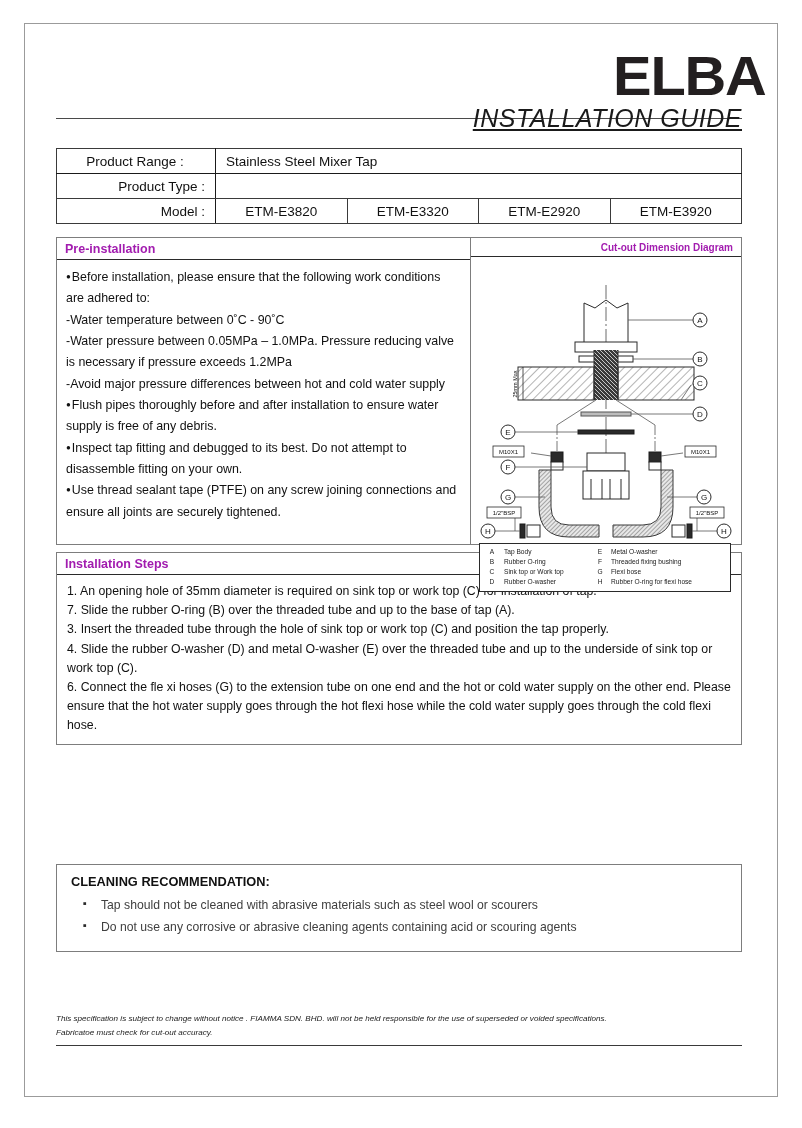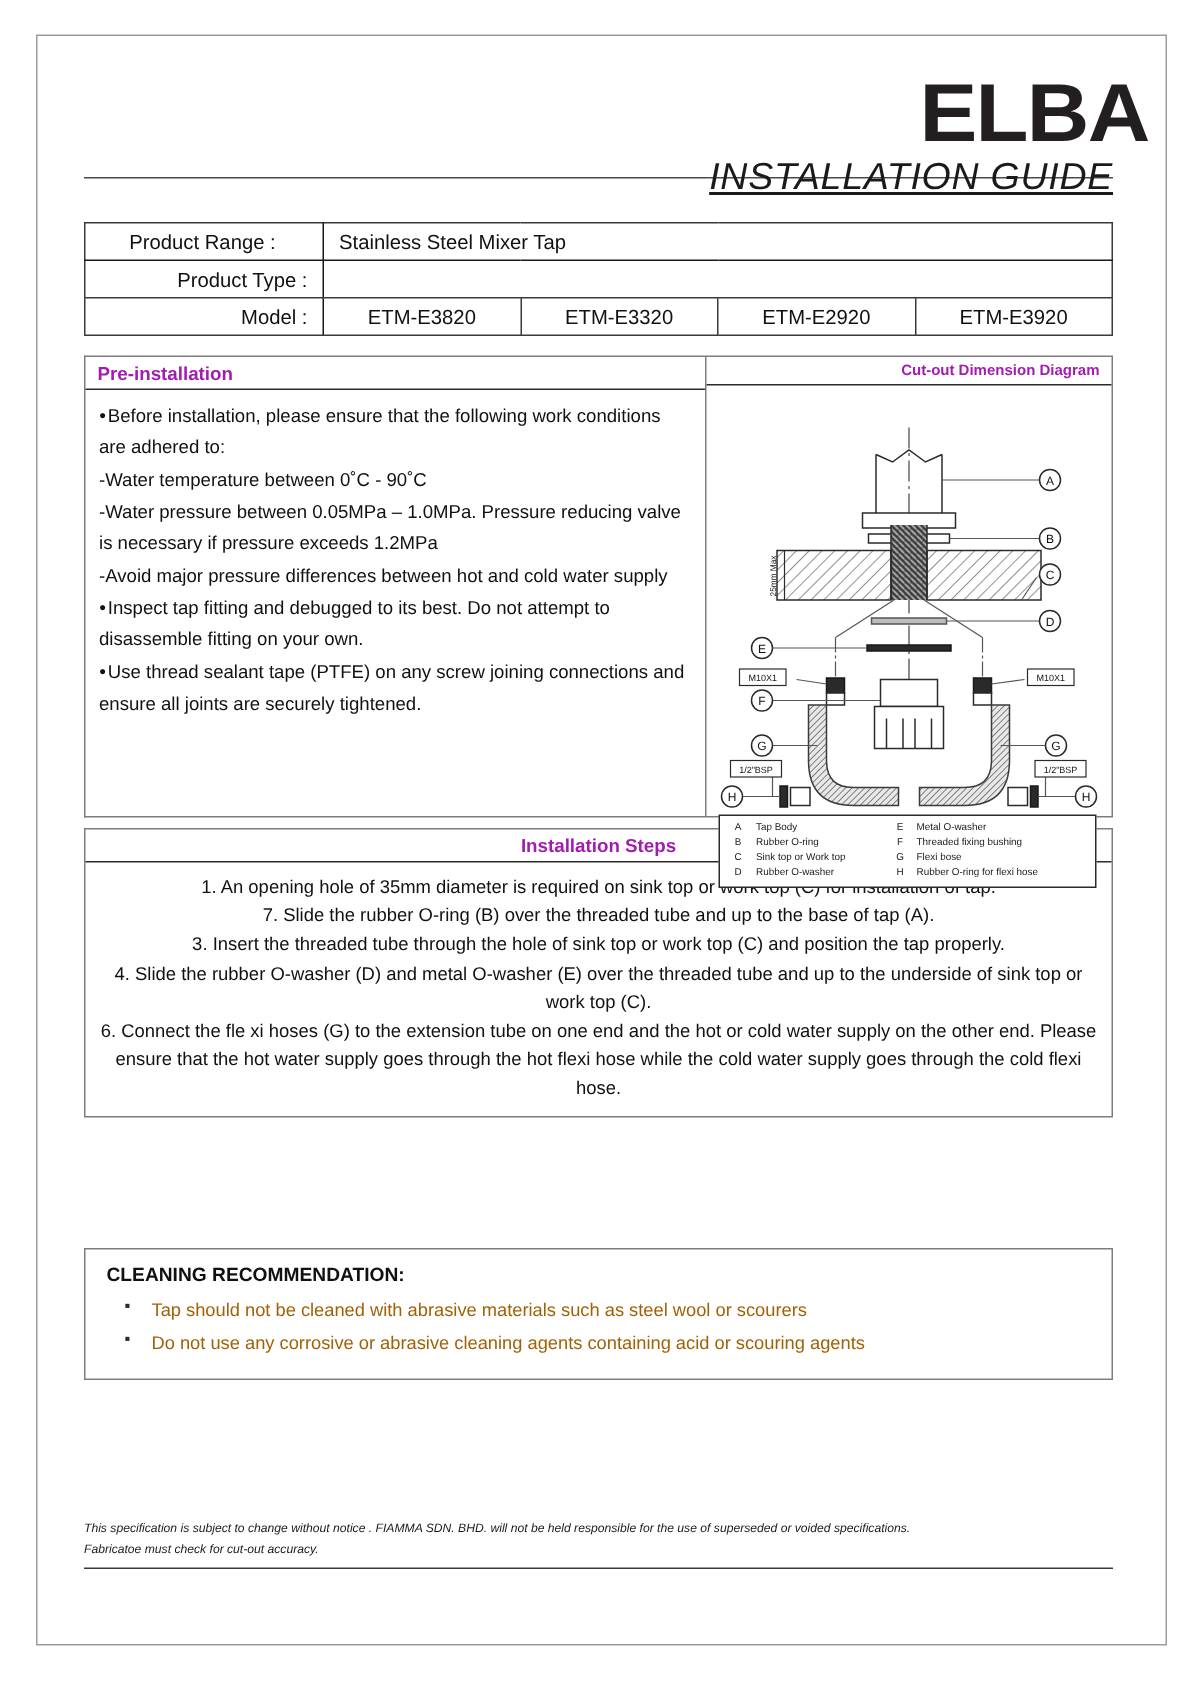--- a/index.html
+++ b/index.html
@@ -168,53 +168,52 @@
   }
   .lg-key { width: 16px; text-align: center; }
   .lg-key2 { width: 14px; text-align: center; }
 
   
   .steps-panel {
     margin-top: 7px;
     width: 686px;
     border: 1px solid #7d7d7d;
     box-sizing: border-box;
-    text-align: center;
   }
   .steps-body {
     padding: 7px 10px 9px 10px;
     font-size: 12.3px;
     line-height: 1.56;
     color: #111;
   }
   .steps-body p { margin: 0; }
 
   
   .clean-panel {
     position: absolute;
     left: 56px;
-    top: 832px;
+    top: 864px;
     width: 686px;
     border: 1px solid #7d7d7d;
     box-sizing: border-box;
     padding: 9px 14px 12px 14px;
   }
   .clean-title {
     font-size: 12.8px;
     font-weight: bold;
     margin-bottom: 6px;
     color: #111;
   }
   .clean-list { margin: 0; padding: 0; list-style: none; }
   .clean-list li {
     font-size: 12.2px;
     line-height: 1.8;
     padding-left: 30px;
     position: relative;
-    color: #a16207;
+    color: #404040;
   }
   .clean-list li::before {
     content: "\25AA";
     position: absolute;
     left: 12px;
     top: -1px;
     font-size: 11px;
     color: #2a2a2a;
   }
 
@@ -271,20 +270,21 @@
 
   <div class="band">
 
     <div class="panel-left">
       <div class="panel-head">Pre-installation</div>
       <div class="pre-body">
         <p class="bullet-dot">Before installation, please ensure that the following work conditions are adhered to:</p>
         <p>-Water temperature between 0˚C - 90˚C</p>
         <p>-Water pressure between 0.05MPa – 1.0MPa. Pressure reducing valve is necessary if pressure exceeds 1.2MPa</p>
         <p>-Avoid major pressure differences between hot and cold water supply</p>
+        <p class="bullet-dot">Flush pipes thoroughly before and after installation to ensure water supply is free of any debris.</p>
         <p class="bullet-dot">Inspect tap fitting and debugged to its best. Do not attempt to disassemble fitting on your own.</p>
         <p class="bullet-dot">Use thread sealant tape (PTFE) on any screw joining connections and ensure all joints are securely tightened.</p>
       </div>
     </div>
 
     <div class="panel-right">
       <div class="panel-head center">Cut-out Dimension Diagram</div>
       <div class="diagram-wrap">
         <svg class="diagram-svg" width="270" height="287" viewBox="0 0 270 287">
           <defs>

